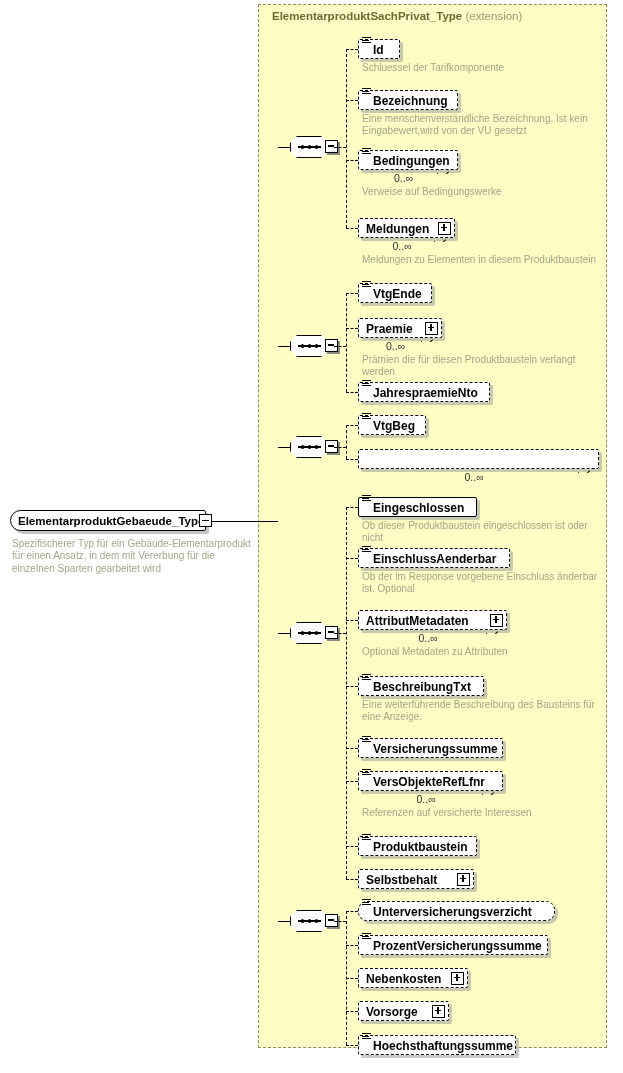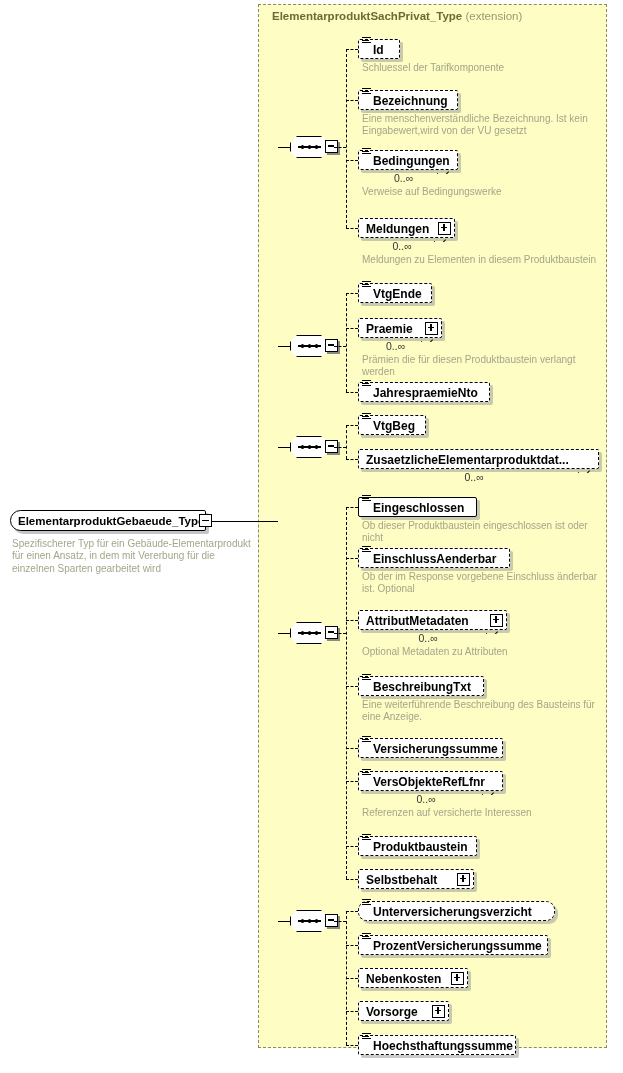--- a/index.html
+++ b/index.html
@@ -352,21 +352,20 @@
       <div class="el simple" style="left:358px;top:415px;width:68px;">
         <span class="typeicon">
           <i></i>
           <i></i>
           <i></i>
         </span>
         <span class="name">VtgBeg</span>
       </div>
       <div class="hline-d" style="left:346px;top:459px;width:12px;"></div>
       <div class="el" style="left:358px;top:449px;width:241px;">
-        <span class="name">ZusaetzlicheElementarproduktdat...</span>
         <span class="repeat"></span>
       </div>
       <div class="card" style="left:464.5px;top:472px;">0..∞</div>
       <div class="seq" style="left:290px;top:622px;">
         <div class="shadow"></div>
         <div class="body"></div>
         <div class="bar"></div>
         <div class="dots">
           <i></i>
           <i></i>

